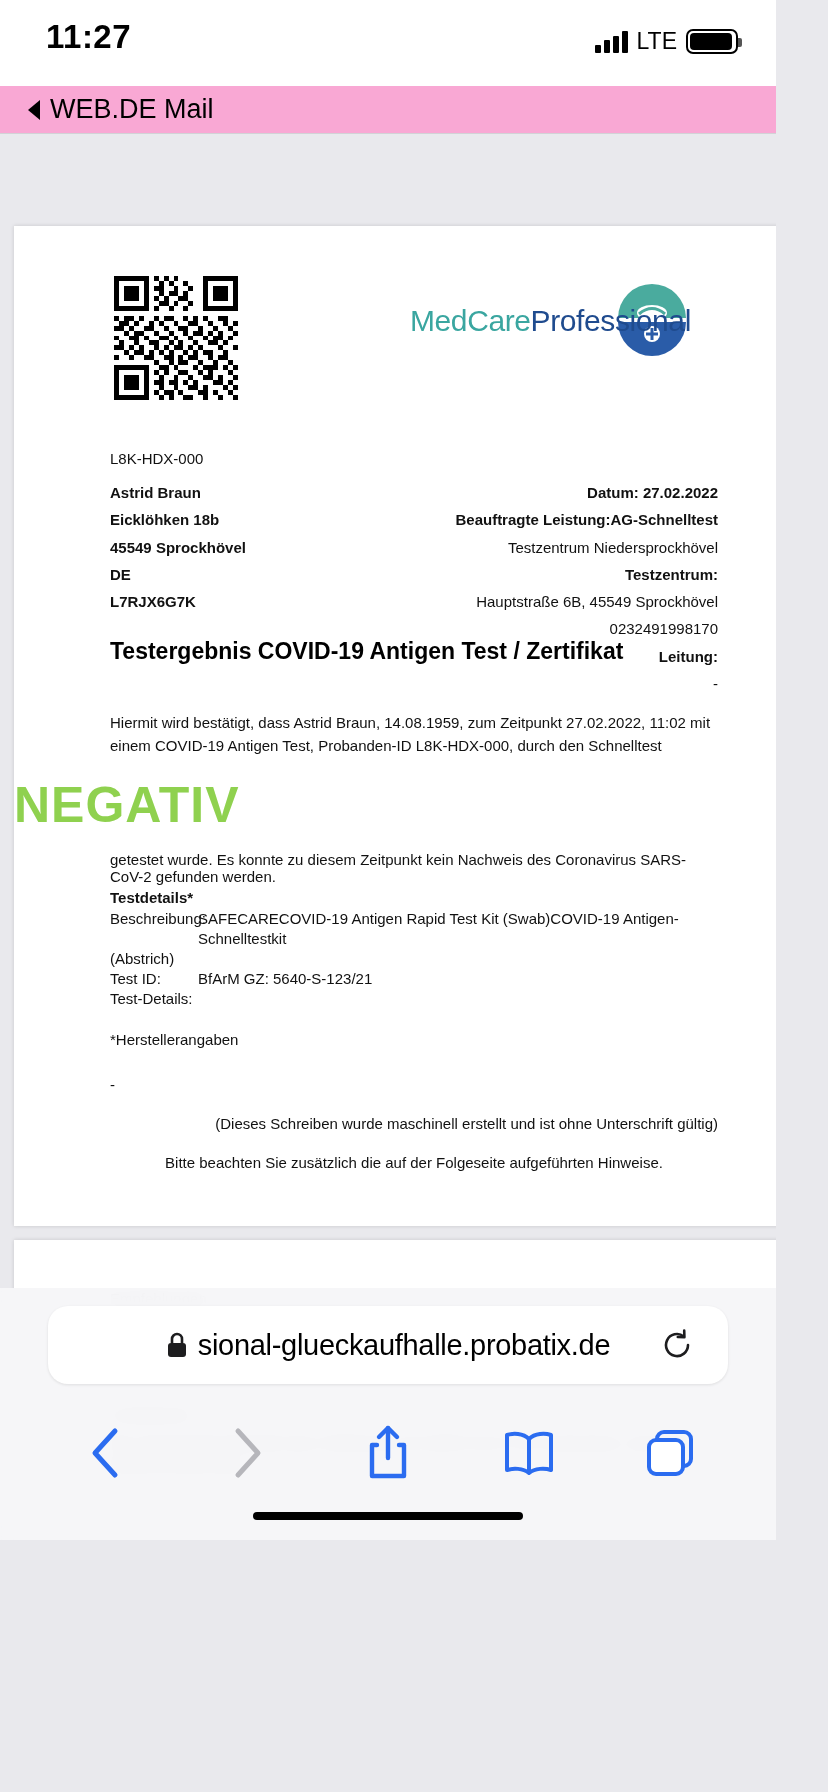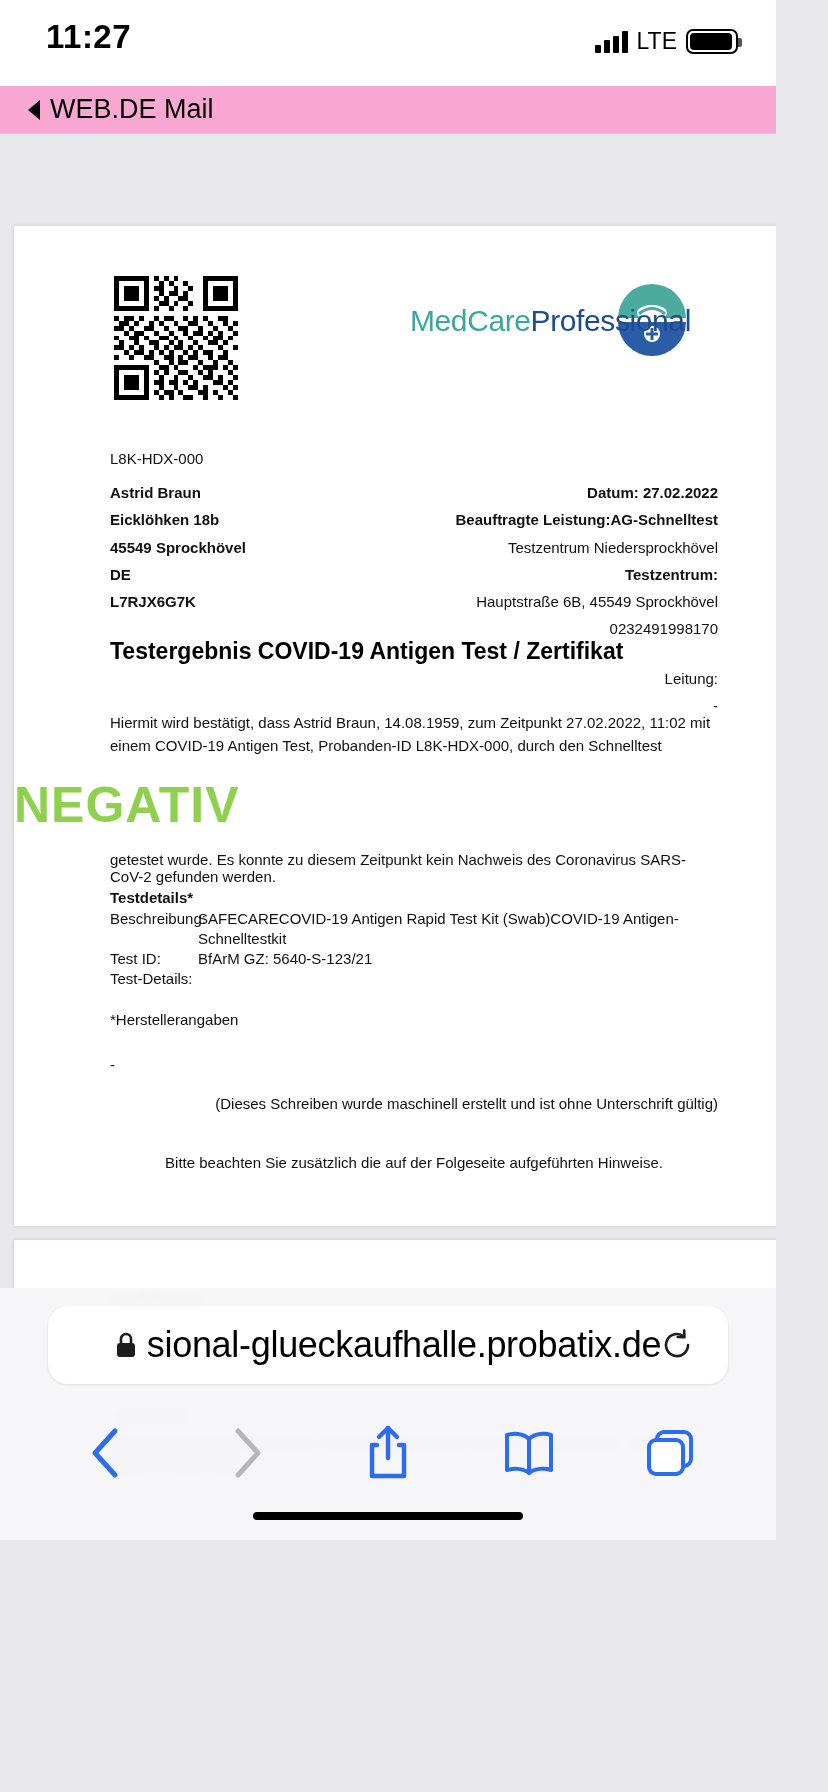--- a/index.html
+++ b/index.html
@@ -141,21 +141,21 @@
     left: 96px; right: 96px;
     top: 224px;
     font-size: 15px;
     color: #111;
   }
   .meta .code-top { font-size: 15px; margin-bottom: 12px; }
   .meta-cols { display: flex; justify-content: space-between; gap: 13px; }
   .meta-left div { font-weight: bold; line-height: 1.82; font-size: 15px; }
   .meta-right { text-align: right; line-height: 1.82; font-size: 15px; }
   .meta-right .b { font-weight: bold; }
-  .meta-right .leitung { font-weight: normal; margin-top: 22px; }
+  .meta-right .leitung { font-weight: bold; }
   .meta-right .dash { font-size: 15px; }
 
   .doc-title {
     position: absolute;
     left: 96px; top: 412px;
     font-size: 23px;
     font-weight: bold;
     color: #000;
   }
 
@@ -243,21 +243,21 @@
     justify-content: center;
     box-shadow: 0 1px 3px rgba(0,0,0,0.1);
   }
   .urlbar .lock {
     position: relative;
     width: 22px; height: 26px;
     margin-right: 10px;
     flex: none;
   }
   .urlbar .url-text {
-    font-size: 36px;
+    font-size: 29px;
     color: #000;
     letter-spacing: -0.3px;
     white-space: nowrap;
     overflow: hidden;
   }
   .urlbar .reload {
     position: absolute;
     right: 34px;
     width: 34px; height: 34px;
   }
@@ -530,20 +530,24 @@
 
       <div class="para2">getestet wurde. Es konnte zu diesem Zeitpunkt kein Nachweis des Coronavirus SARS-CoV-2 gefunden werden.</div>
 
       <div class="details">
         <h4>Testdetails*</h4>
         <div class="drow">
           <span class="dlabel">Beschreibung:</span>
           <span class="dval">SAFECARECOVID-19 Antigen Rapid Test Kit (Swab)COVID-19 Antigen-Schnelltestkit</span>
         </div>
         <div class="drow">
+          <span class="dlabel">(Abstrich)</span>
+          <span class="dval"></span>
+        </div>
+        <div class="drow">
           <span class="dlabel">Test ID:</span>
           <span class="dval">BfArM GZ: 5640-S-123/21</span>
         </div>
         <div class="drow">
           <span class="dlabel">Test-Details:</span>
           <span class="dval"></span>
         </div>
         <div class="hint">*Herstellerangaben</div>
         <div class="dash2">-</div>
         <div class="machine">(Dieses Schreiben wurde maschinell erstellt und ist ohne Unterschrift gültig)</div>

